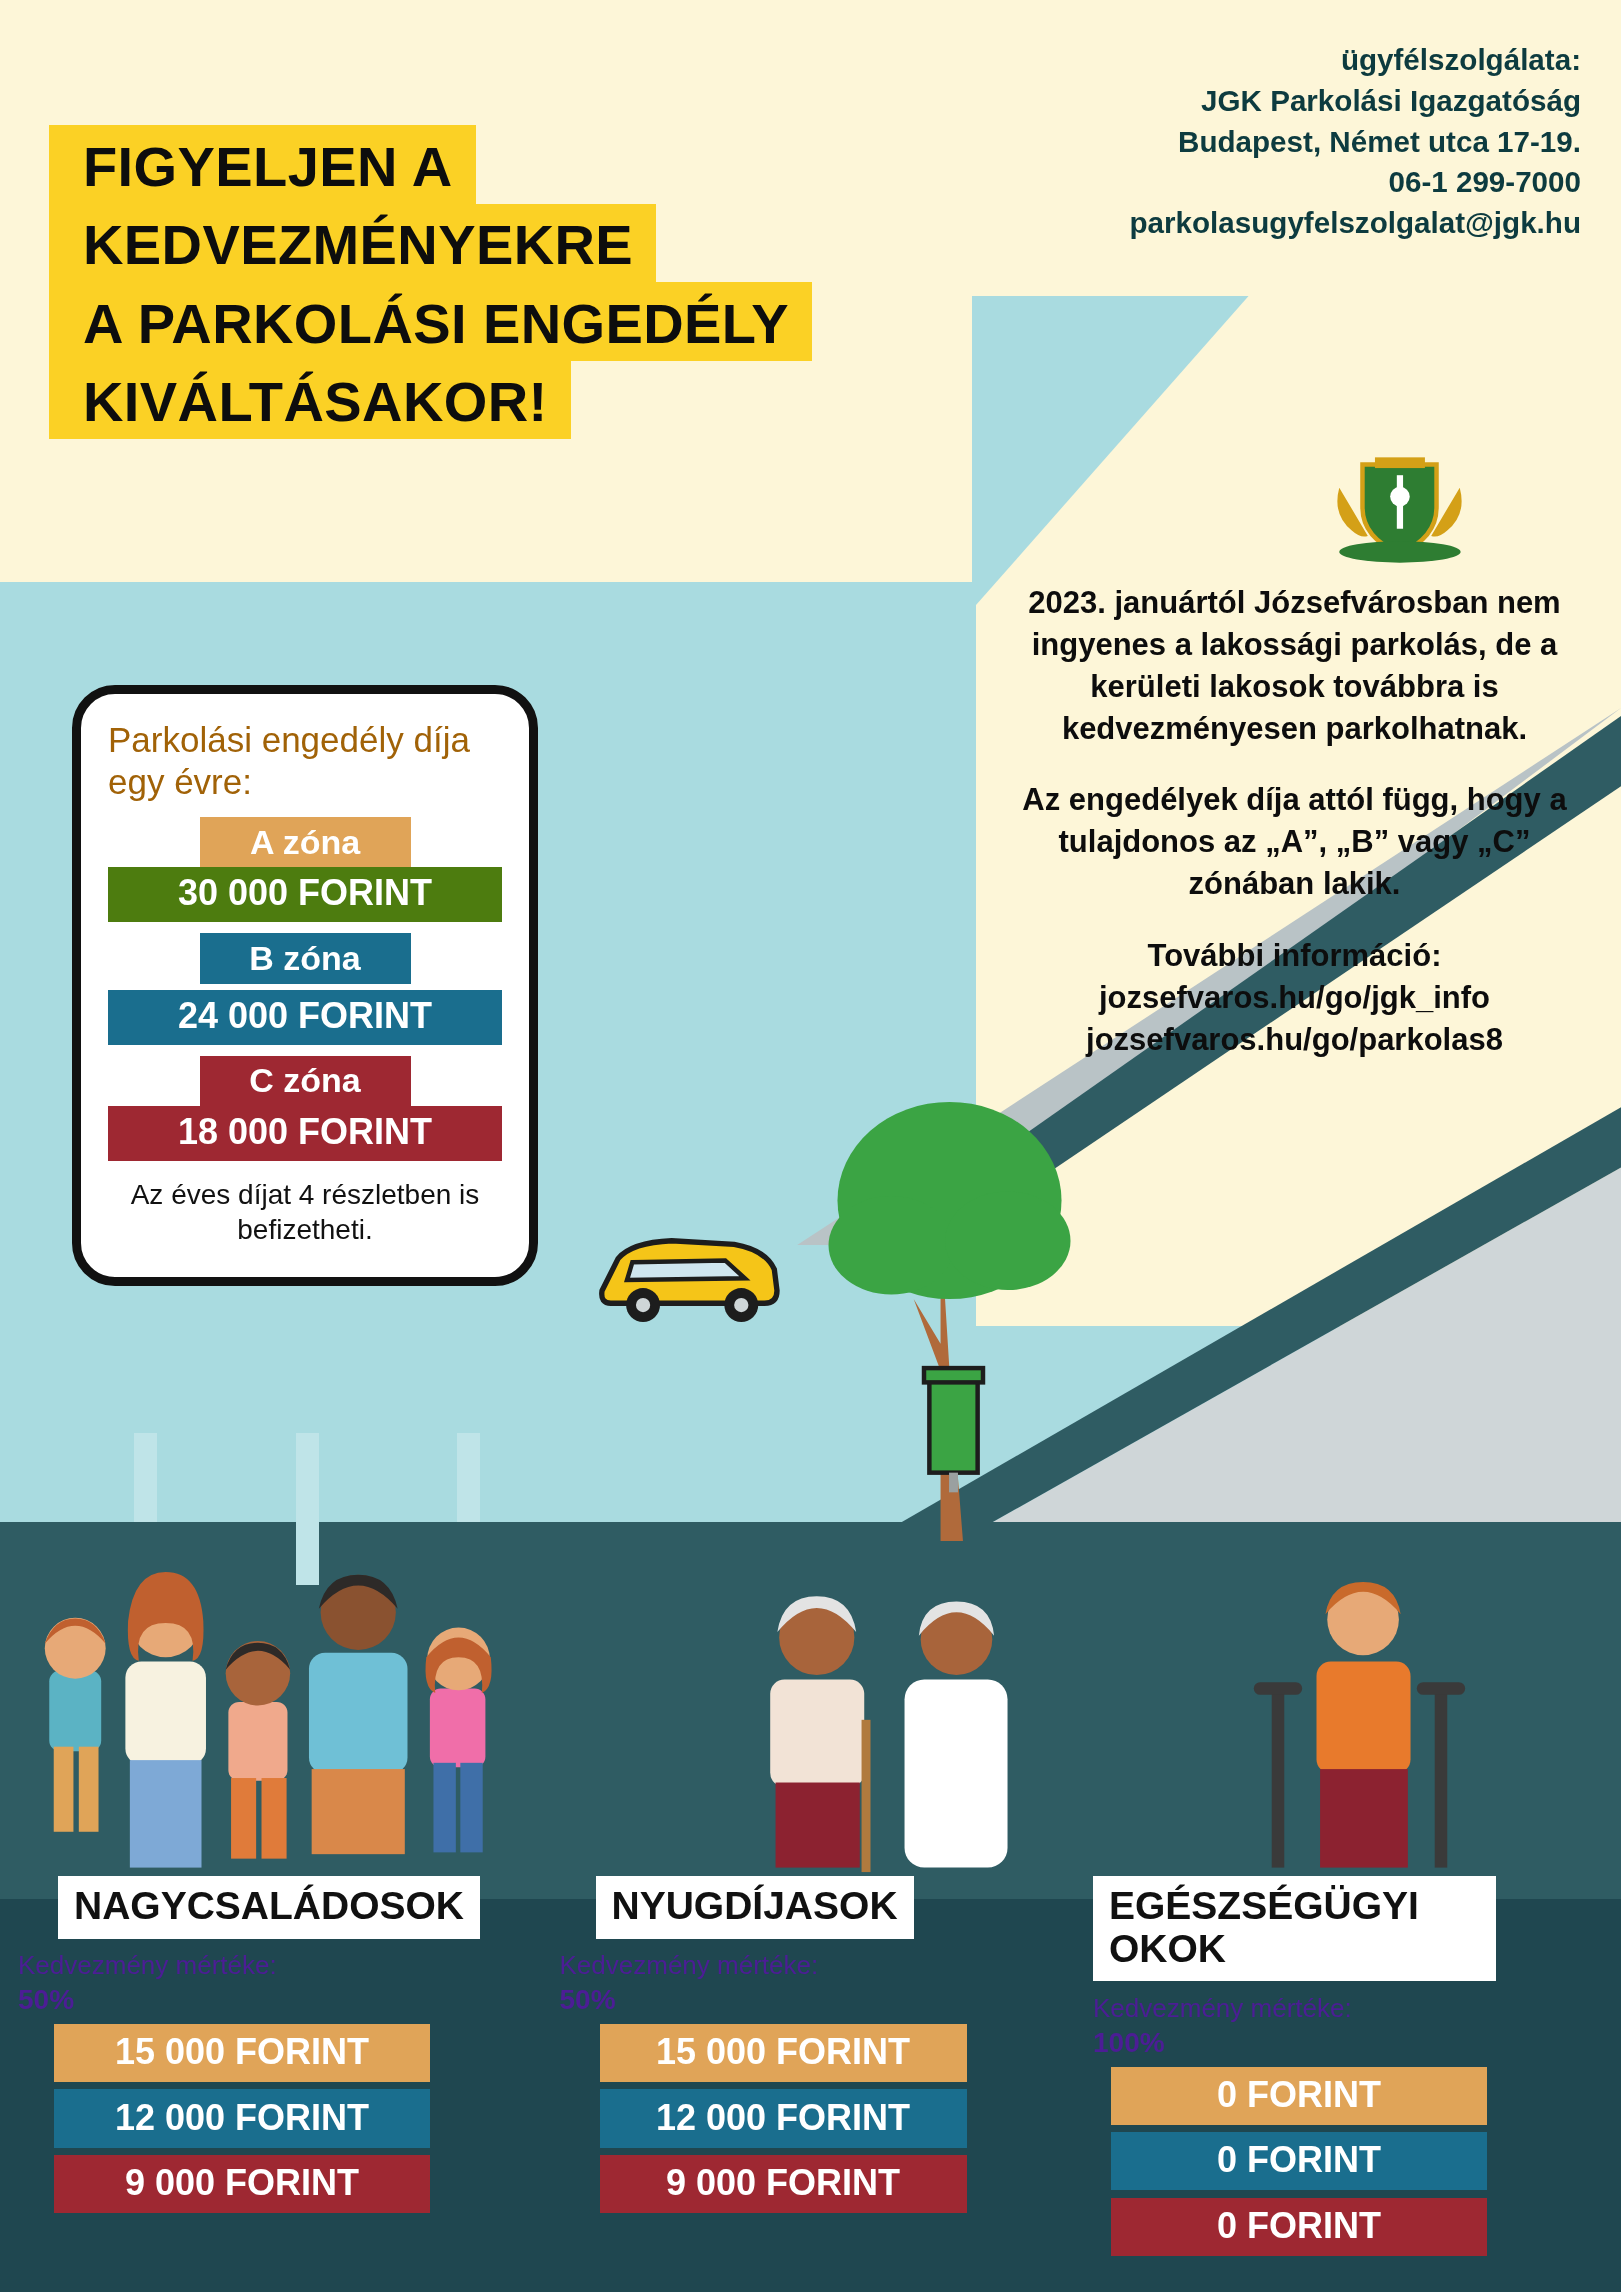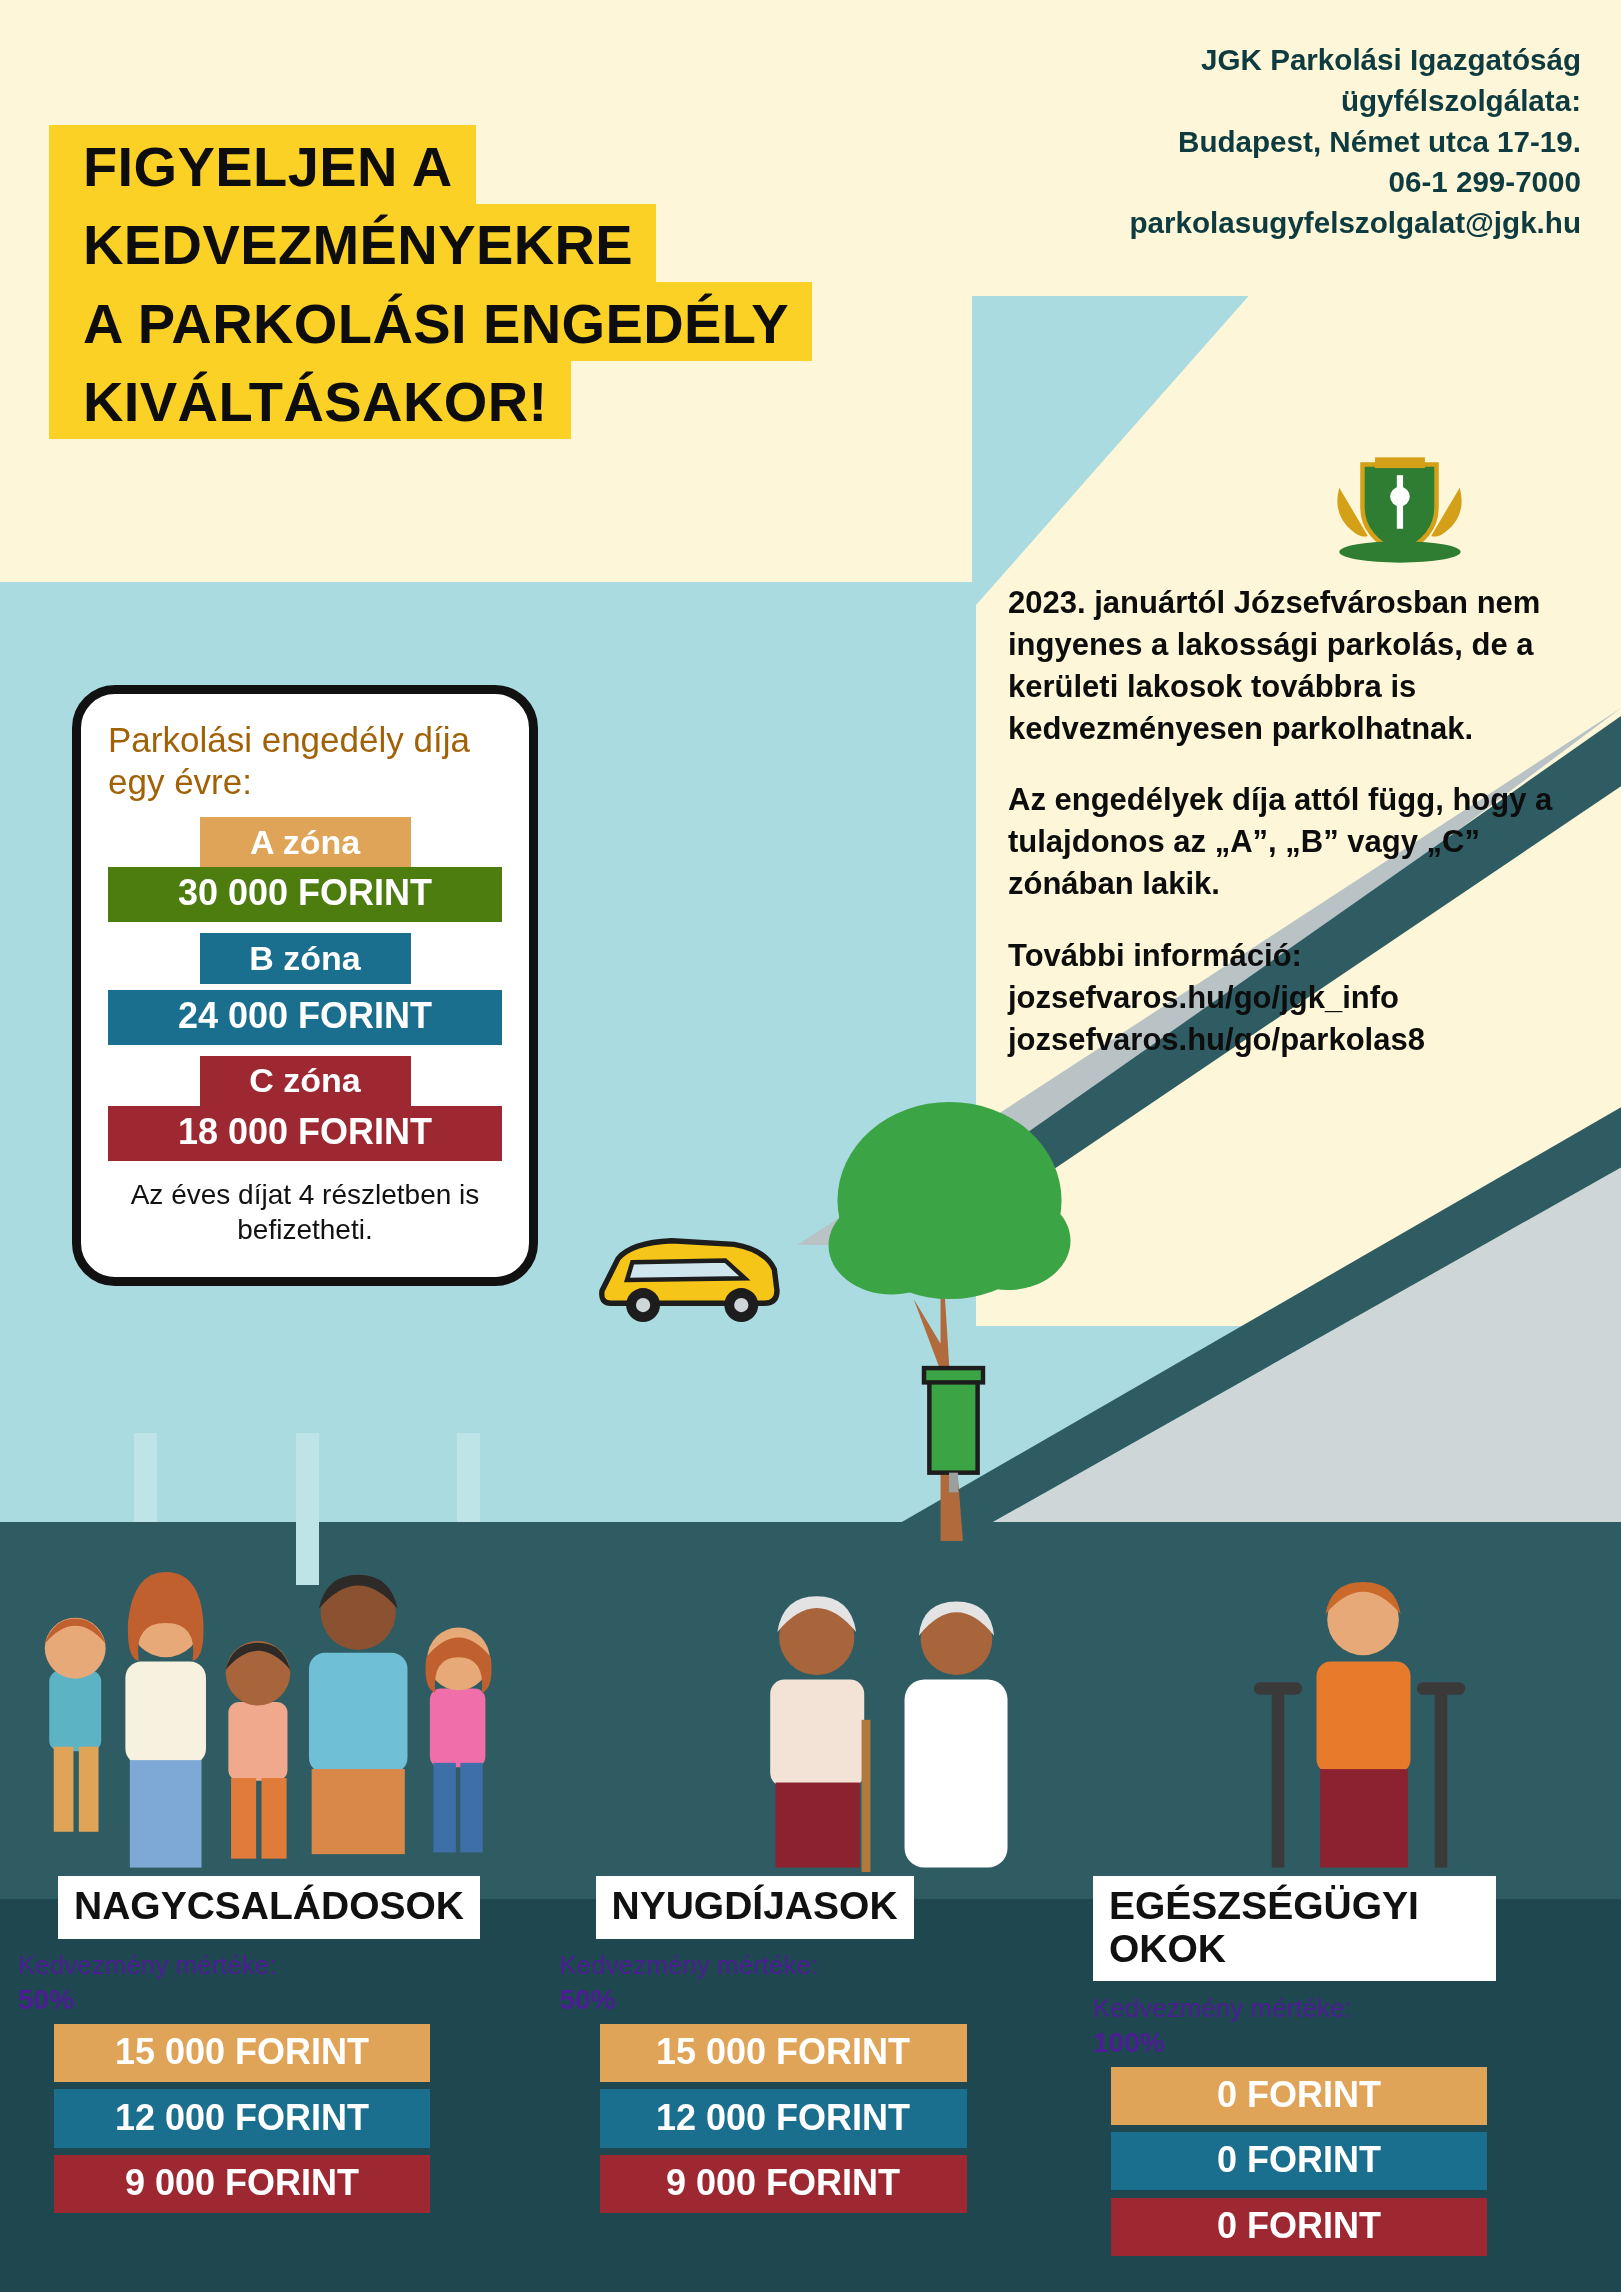--- a/index.html
+++ b/index.html
@@ -99,21 +99,21 @@
   }
 
   
   .crest {
     position:absolute; right:143px; top:452px; width:157px; height:116px;
   }
 
   
   .right-text {
     position:absolute; right:40px; top:582px; width:573px;
-    text-align:left; color:#0d0d0d; font-weight:bold;
+    text-align:center; color:#0d0d0d; font-weight:bold;
     font-size:31px; line-height:1.35;
   }
   .right-text p { margin-bottom:30px; }
   .right-text p:last-child { margin-bottom:15px; }
 
   
   .sign {
     position:absolute; left:72px; top:685px; width:466px;
     background:#ffffff; border:9.9px solid #111; border-radius:43px;
     padding:25px 27px 30px 27px;
@@ -219,22 +219,22 @@
 </svg>
 
 <div class="title-wrap">
   <div class="title-line">FIGYELJEN A</div><br>
   <div class="title-line">KEDVEZMÉNYEKRE</div><br>
   <div class="title-line">A PARKOLÁSI ENGEDÉLY</div><br>
   <div class="title-line">KIVÁLTÁSAKOR!</div>
 </div>
 
 <div class="contact">
+  <div>ügyfélszolgálata:</div>
   <div>JGK Parkolási Igazgatóság</div>
-  <div>ügyfélszolgálata:</div>
   <div>Budapest, Német utca 17-19.</div>
   <div>06-1 299-7000</div>
   <div>parkolasugyfelszolgalat@jgk.hu</div>
 </div>
 
 <svg class="crest" viewBox="0 0 175 130">
   <path d="M46 14 h83 v48 q0 34 -41 52 q-42 -18 -42 -52 Z" fill="#2e7d32" stroke="#d4a017" stroke-width="5"></path>
   <path d="M88 26 v60" stroke="#ffffff" stroke-width="7"></path>
   <circle cx="88" cy="50" r="11" fill="#ffffff"></circle>
   <path d="M20 40 q-8 30 14 48 q10 9 18 6" fill="#d4a017"></path>

